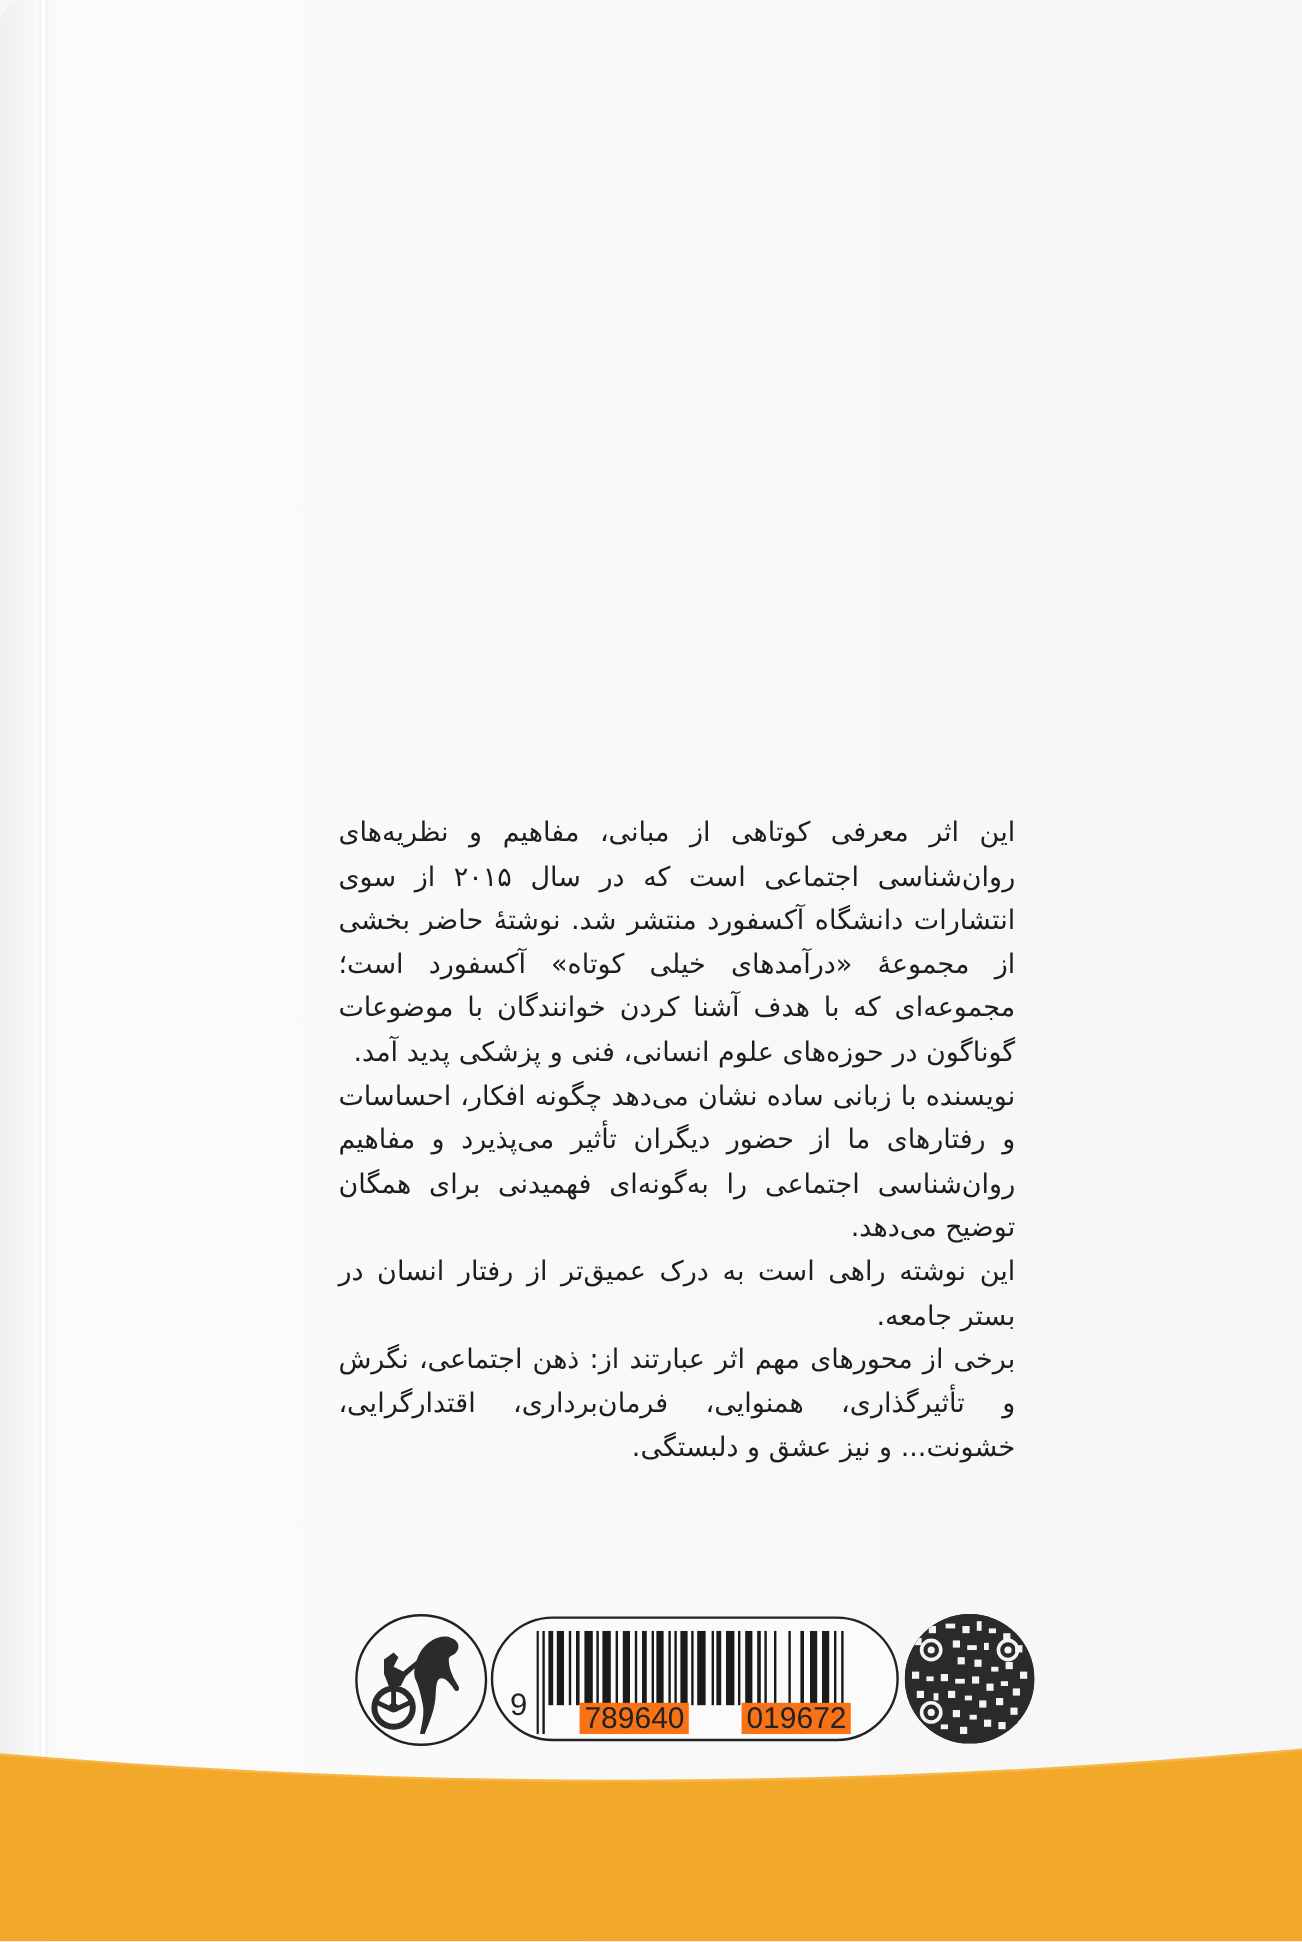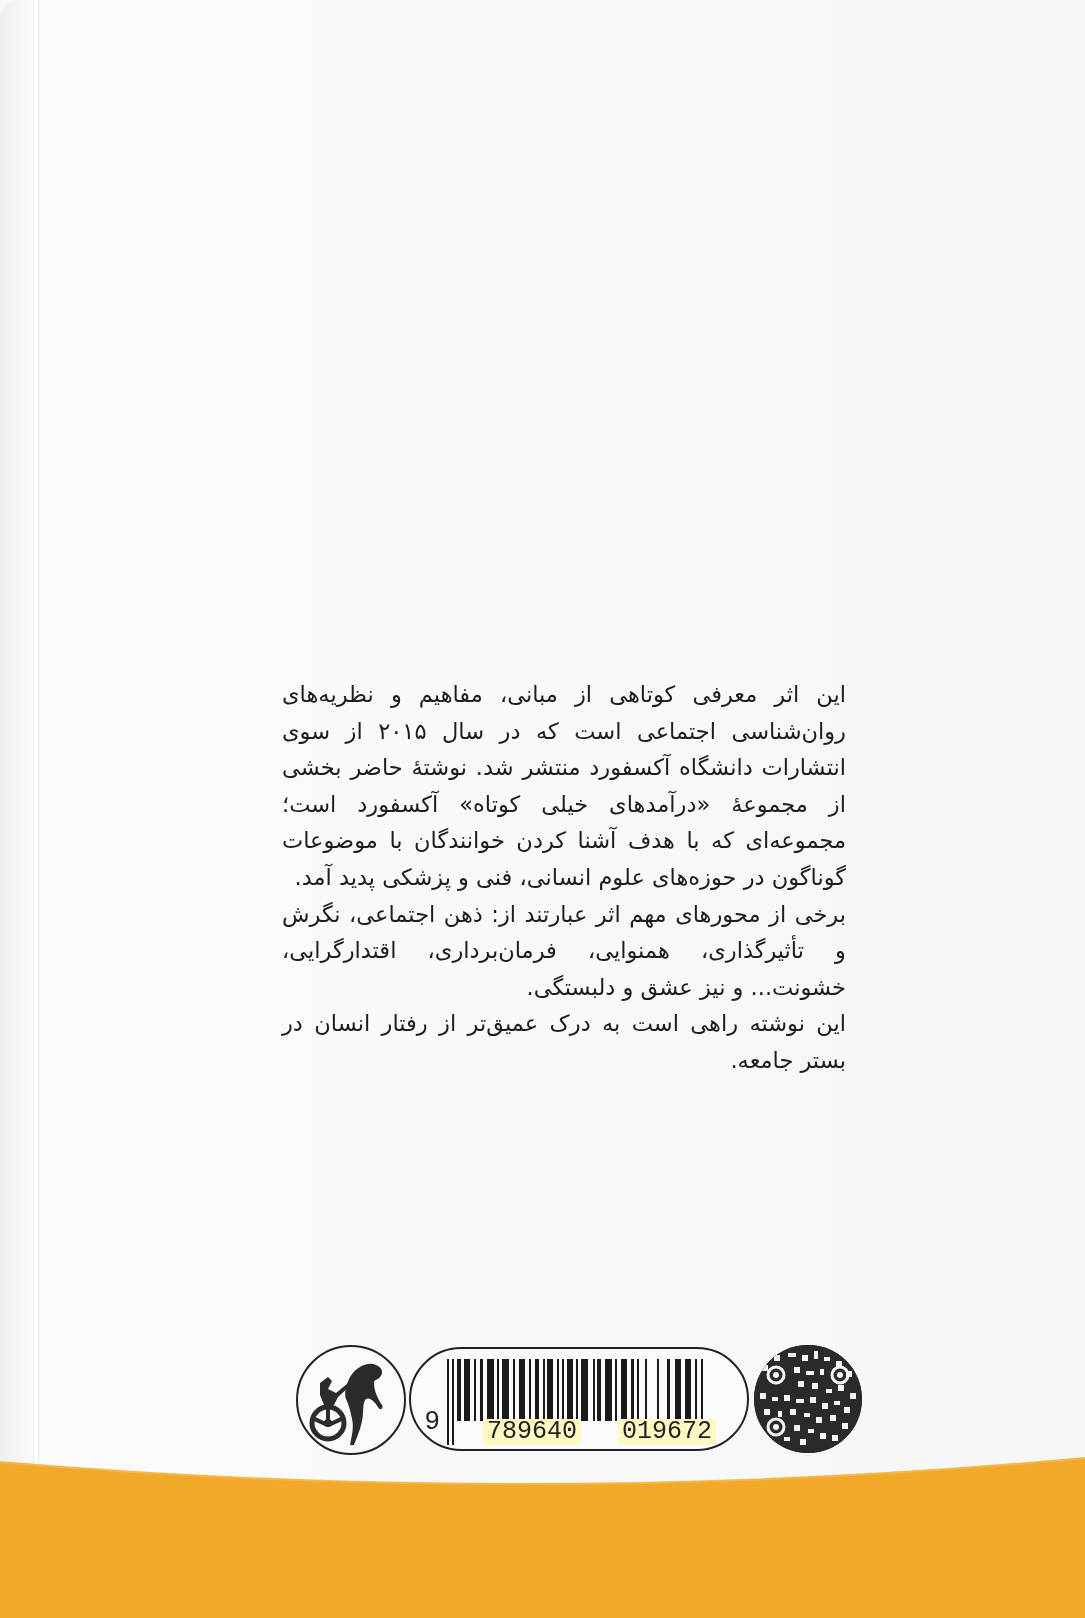--- a/index.html
+++ b/index.html
@@ -36,44 +36,45 @@
     position: absolute; left: 113px; top: 2px; width: 340px; height: 104px;
     border: 2px solid #222; border-radius: 52px; box-sizing: border-box;
     background: #fbfbfb; overflow: hidden;
   }
   .bc-prefix {
     position: absolute; left: 14px; top: 56px;
     font-family: "Liberation Sans", sans-serif; font-size: 26px; color: #222;
   }
   .bc-bars { position: absolute; left: 36px; top: 10px; width: 278px; height: 86px; }
   .bc-left, .bc-right {
-    position: absolute; top: 70px; background: #fef9c3;
-    font-family: Liberation Mono, monospace; font-size: 25px; color: #222;
+    position: absolute; top: 70px; background: #f97316;
+    font-family: Liberation Sans, sans-serif; font-size: 25px; color: #222;
     padding: 0 4px; line-height: 26px;
   }
   .bc-left { left: 72px; }
   .bc-right { left: 207px; }
   .qr {
     position: absolute; left: 458px; top: 0; width: 108px; height: 108px;
     border-radius: 50%; overflow: hidden; background: #2a2a2a;
   }
   .band {
     position: absolute; left: 0; top: 1450px; width: 1085px; height: 168px;
   }
 </style>
 </head>
 <body>
 
 <div class="cover">
   <div class="spine-line"></div>
 
   <div class="blurb">
     <p>این اثر معرفی کوتاهی از مبانی، مفاهیم و نظریه‌های روان‌شناسی اجتماعی است که در سال ۲۰۱۵ از سوی انتشارات دانشگاه آکسفورد منتشر شد. نوشتهٔ حاضر بخشی از مجموعهٔ «درآمدهای خیلی کوتاه» آکسفورد است؛ مجموعه‌ای که با هدف آشنا کردن خوانندگان با موضوعات گوناگون در حوزه‌های علوم انسانی، فنی و پزشکی پدید آمد.</p>
+    <p>نویسنده با زبانی ساده نشان می‌دهد چگونه افکار، احساسات و رفتارهای ما از حضور دیگران تأثیر می‌پذیرد و مفاهیم روان‌شناسی اجتماعی را به‌گونه‌ای فهمیدنی برای همگان توضیح می‌دهد.</p>
+    <p>این نوشته راهی است به درک عمیق‌تر از رفتار انسان در بستر جامعه.</p>
     <p>برخی از محورهای مهم اثر عبارتند از: ذهن اجتماعی، نگرش و تأثیرگذاری، همنوایی، فرمان‌برداری، اقتدارگرایی، خشونت... و نیز عشق و دلبستگی.</p>
-    <p>این نوشته راهی است به درک عمیق‌تر از رفتار انسان در بستر جامعه.</p>
   </div>
 
   <div class="strip">
 
     <div class="logo">
       <svg width="106" height="106" viewBox="0 0 106 106">
         <g fill="#2b2b2b">
           <path d="M52 30 C58 20 70 14 78 18 C84 20 86 26 82 30 C80 33 76 32 76 36 C76 44 80 52 84 58 C86 62 82 64 80 60 C76 54 72 50 68 52 C64 56 66 66 64 74 C62 84 58 92 56 98 L52 98 C54 88 56 80 54 72 C52 62 50 56 48 52 C46 46 48 38 52 30 Z"></path>
           <path d="M22 36 L30 30 L34 34 L30 42 L38 46 L60 28 L62 30 L40 50 L36 58 L26 58 L22 48 Z"></path>
           <circle cx="30" cy="76" r="16" fill="none" stroke="#2b2b2b" stroke-width="5"></circle>

